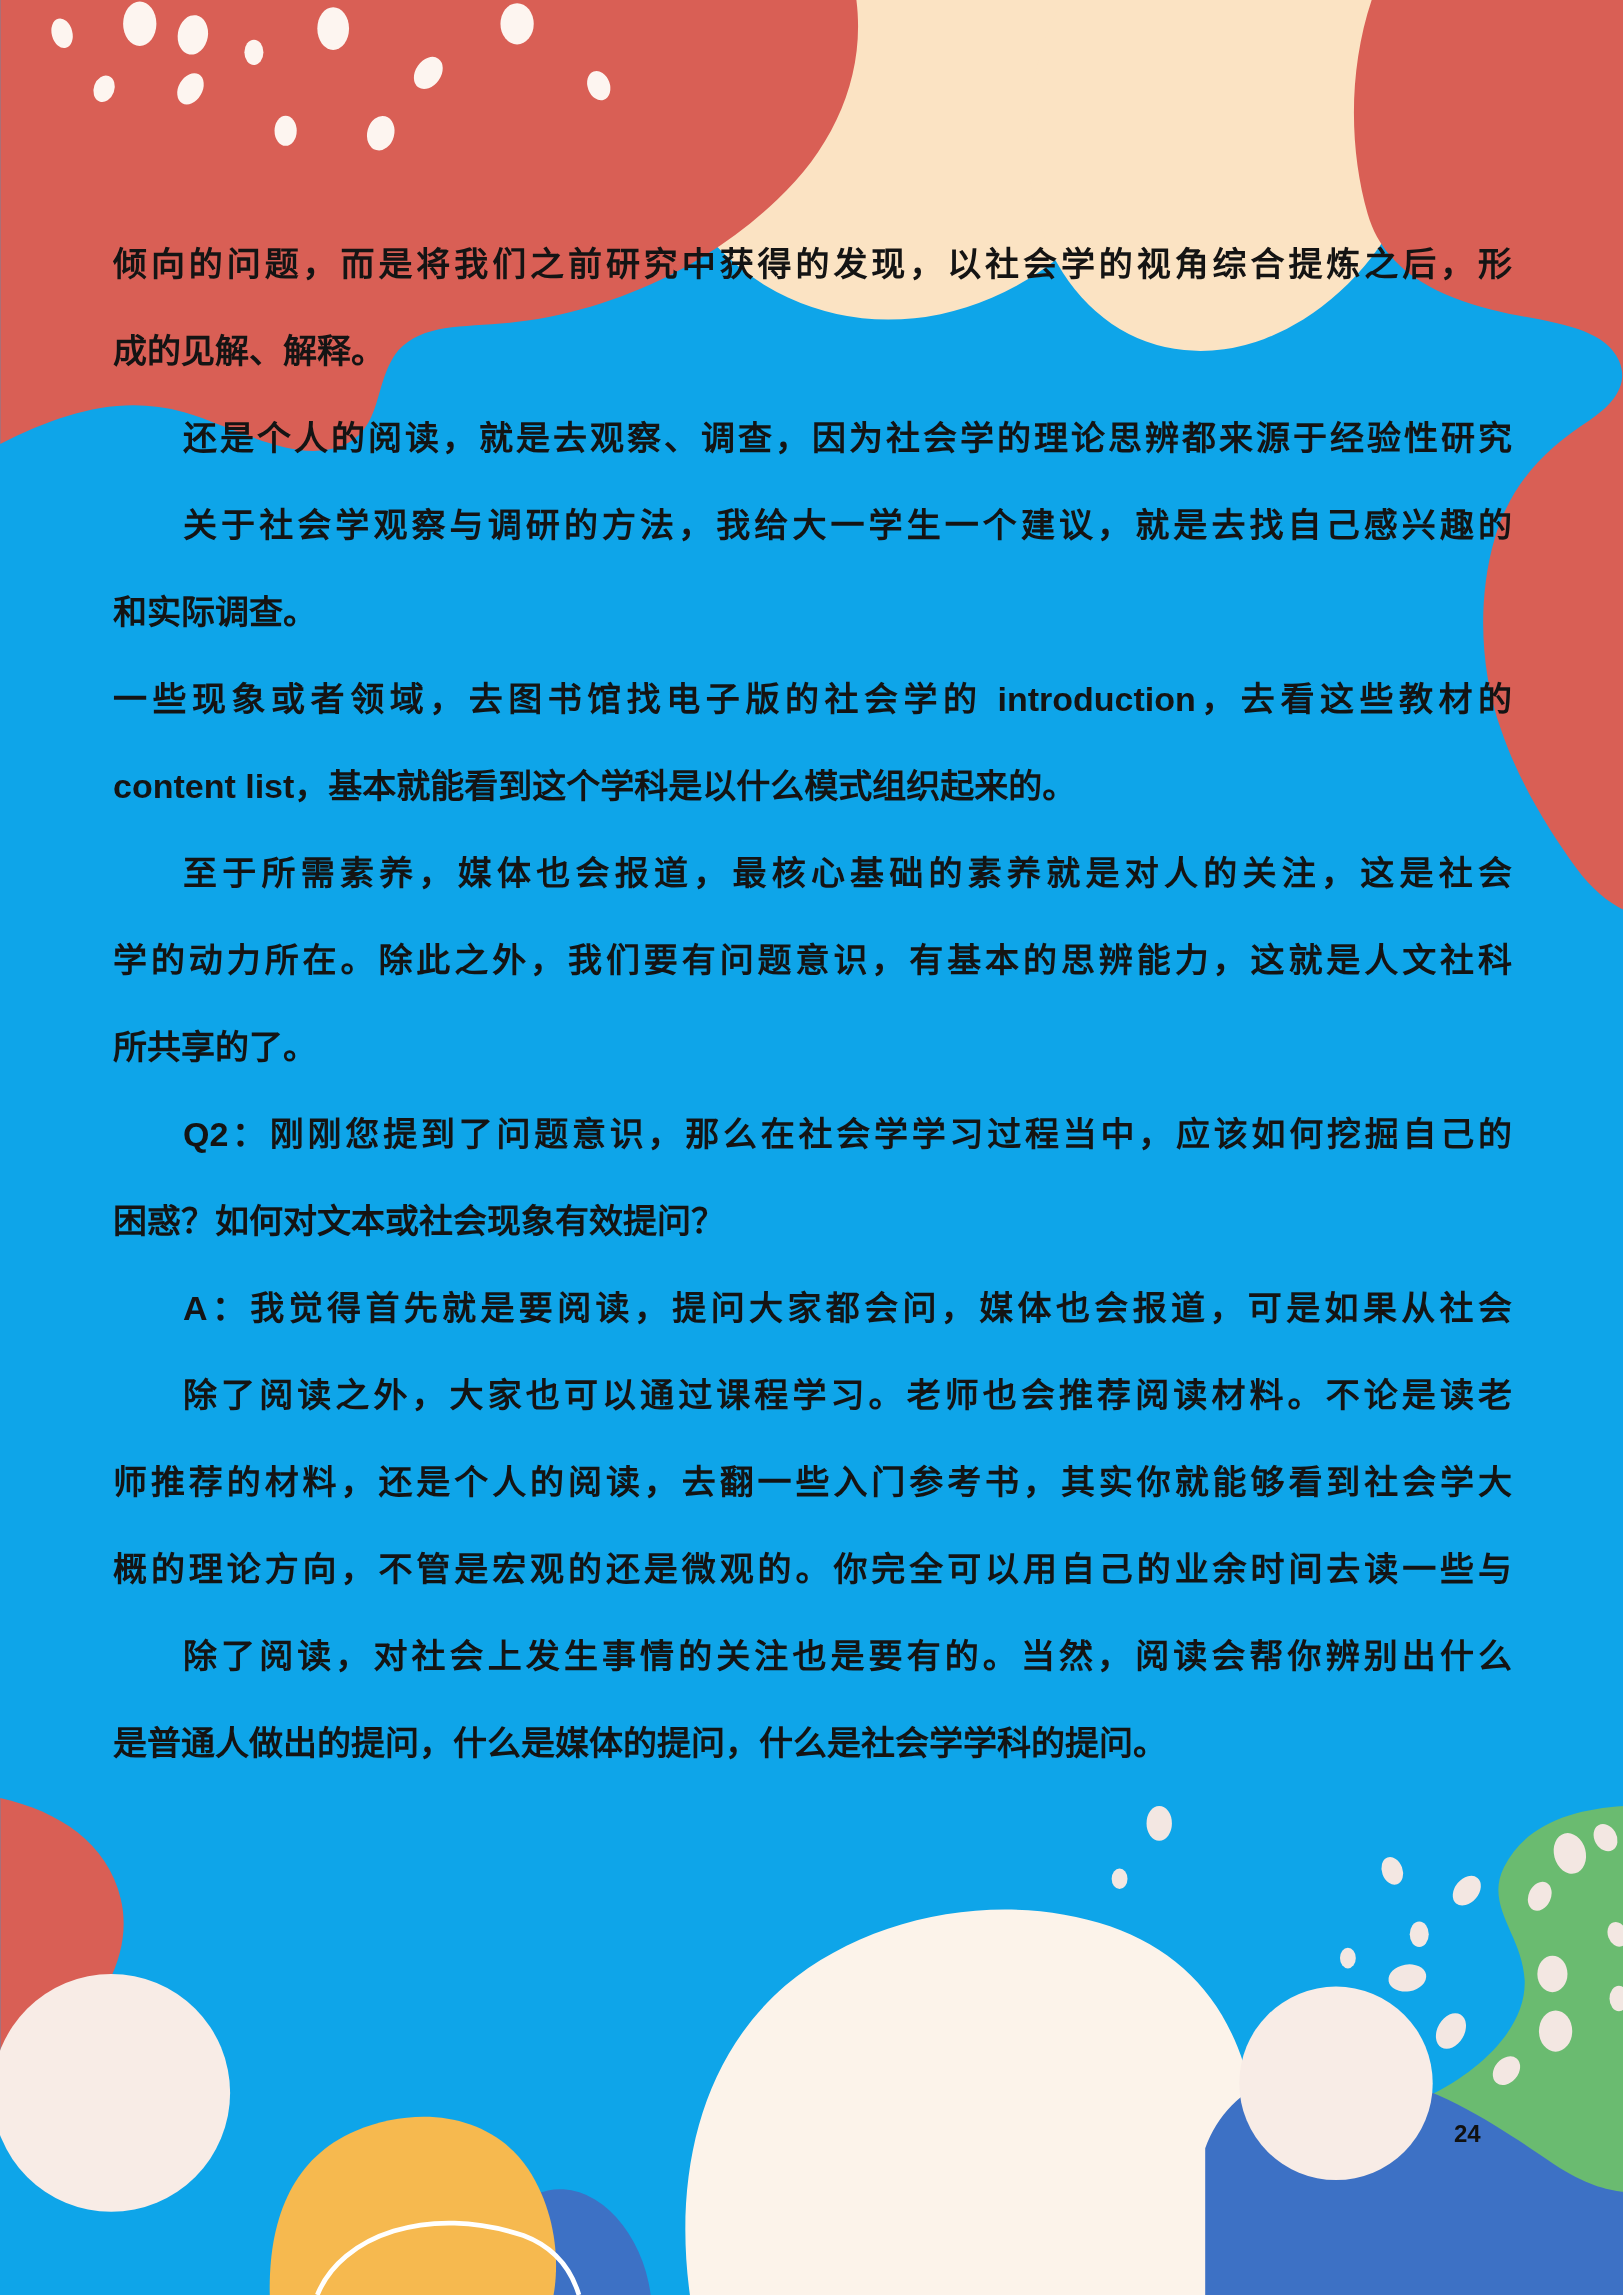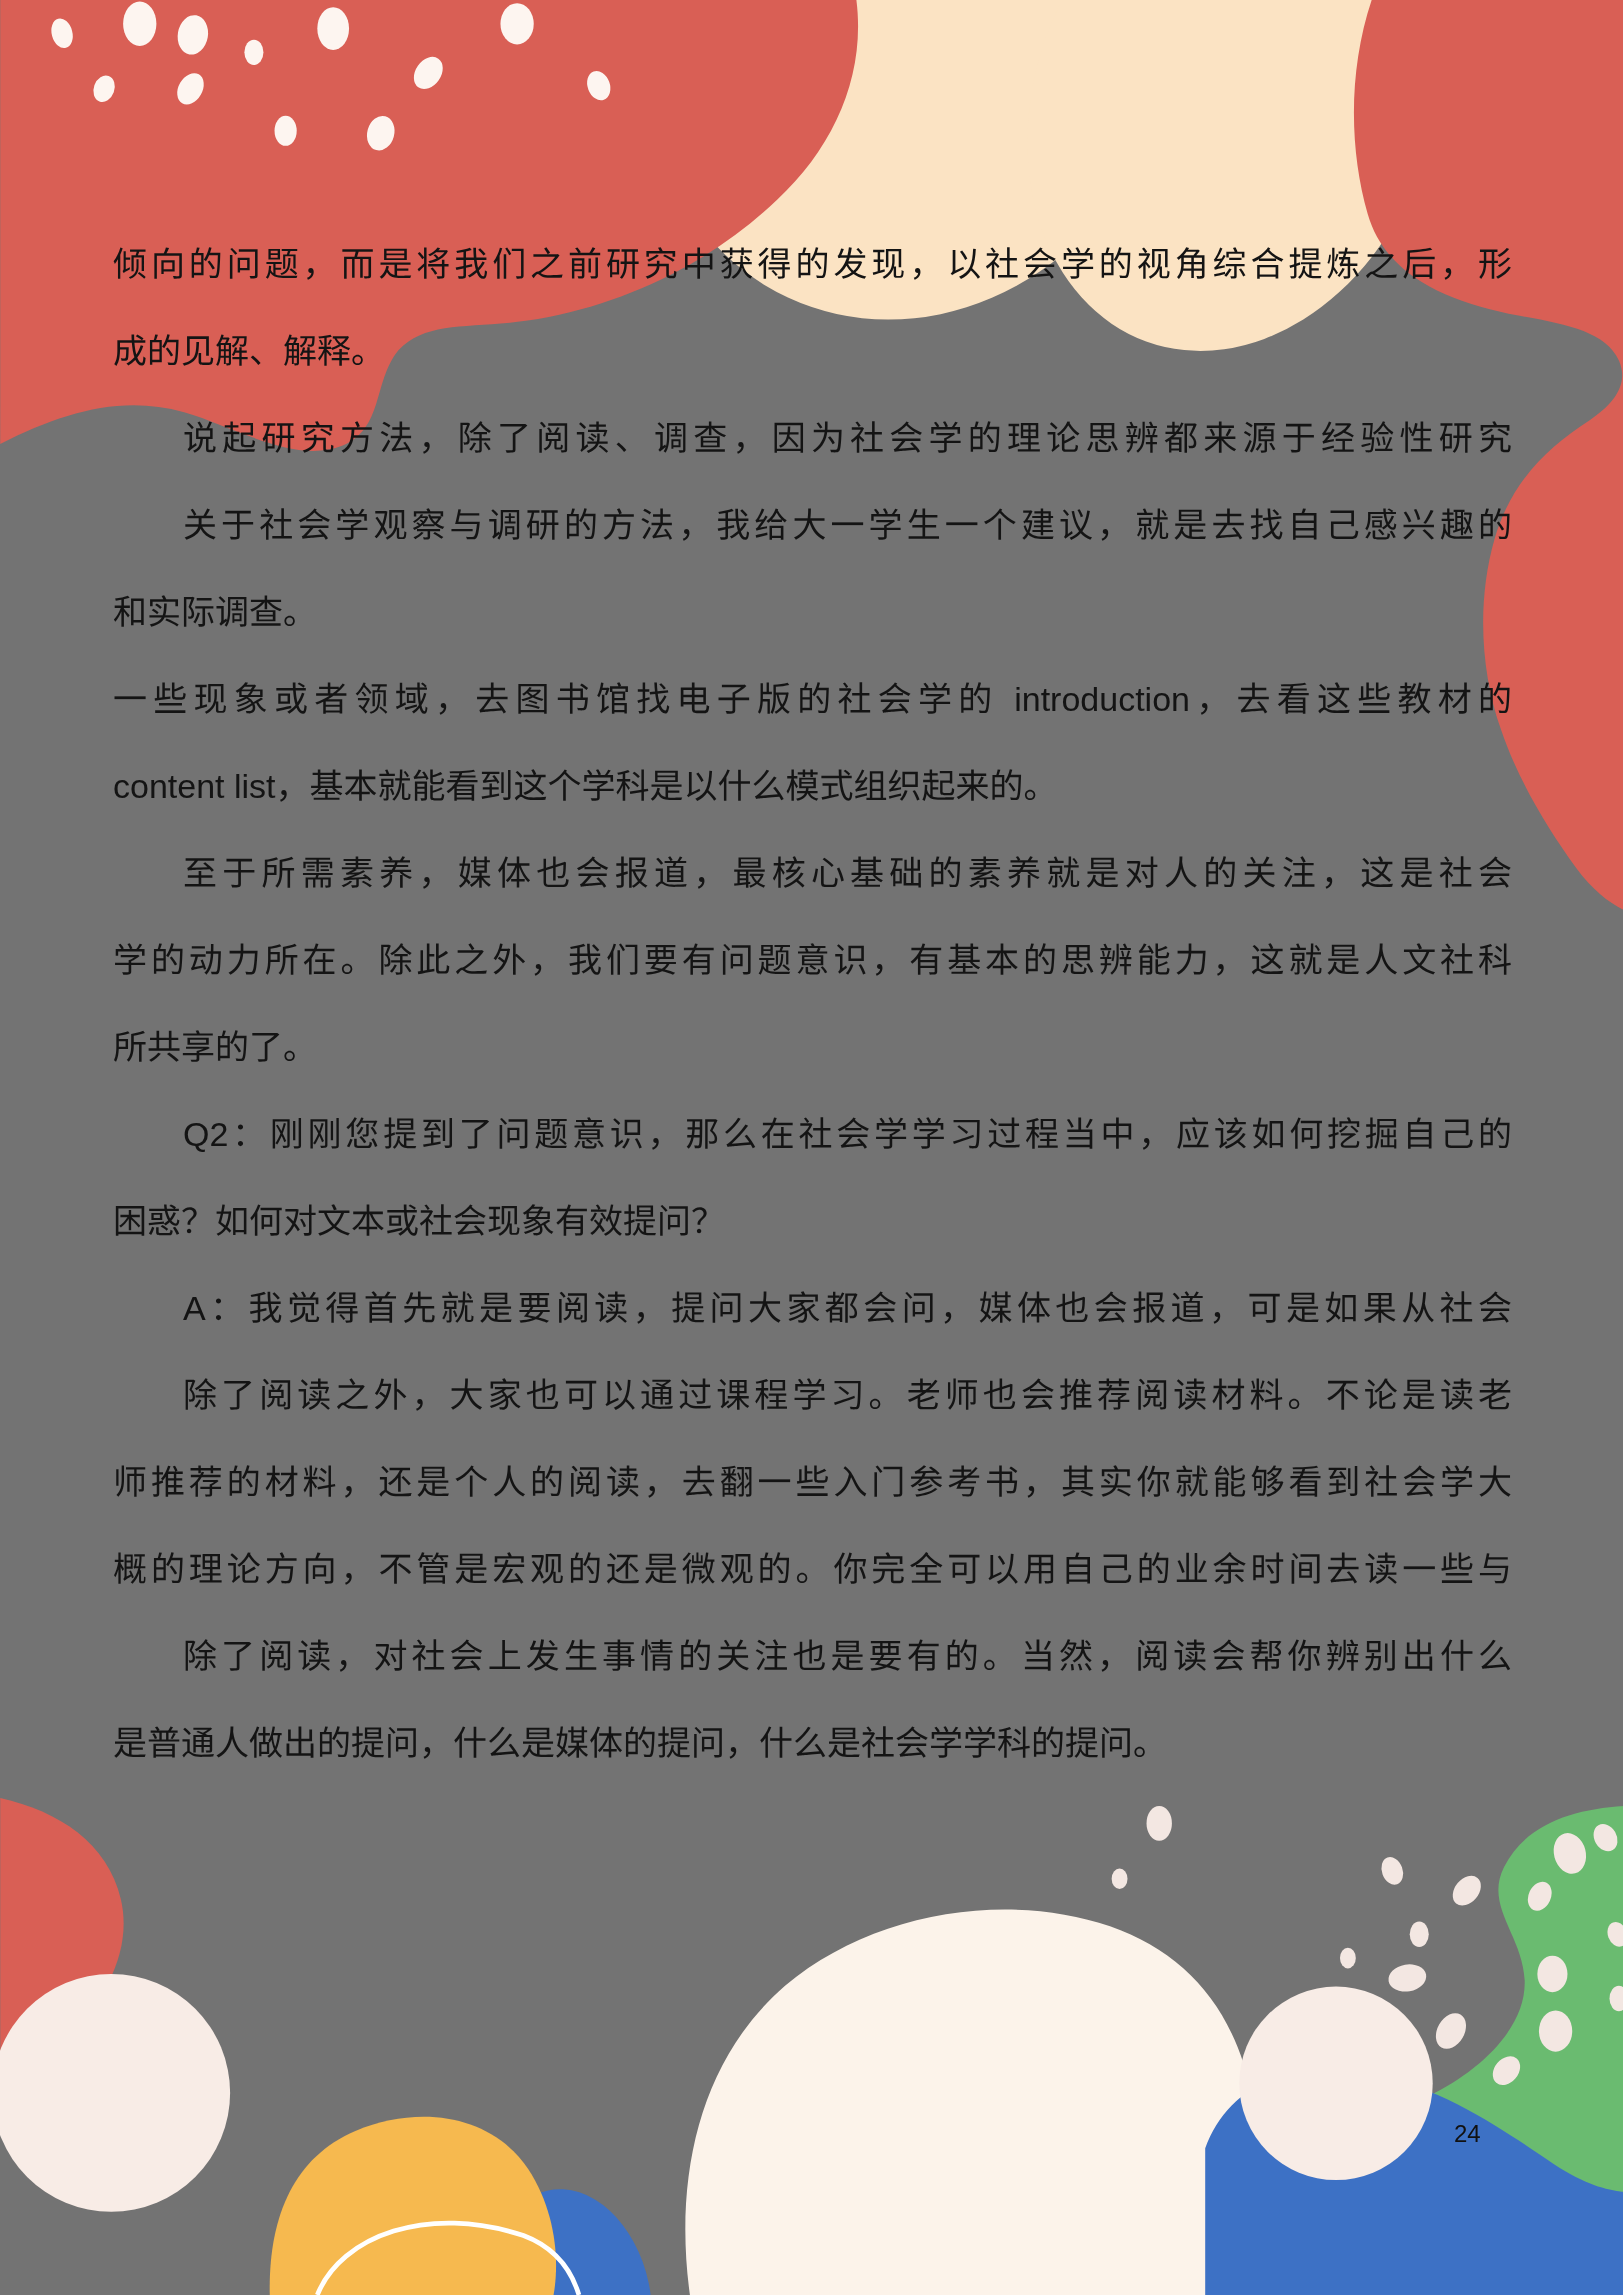--- a/index.html
+++ b/index.html
@@ -2,21 +2,21 @@
 <html lang="zh-CN" style="font-size:12.7px"><head>
 <meta charset="utf-8">
 <style>
   html,body{margin:0;padding:0;}
   body{
     width:1624px;height:2295px;
     background:#ffffff;
     font-family:"Liberation Sans","DejaVu Sans",sans-serif;
     position:relative;overflow:hidden;
   }
-  .page{position:absolute;inset:0;width:1624px;height:2295px;background:#737373;}
+  .page{position:absolute;inset:0;width:1624px;height:2295px;background:#0ea5e9;font-weight:bold;}
   svg.decor{position:absolute;left:0;top:0;width:1624px;height:2295px;pointer-events:none;}
   .body-text{
     position:absolute;left:113px;top:221px;width:1399px;
     color:#141414;font-size:34px;line-height:87px;
     z-index:2;
   }
   .line{text-align:justify;text-align-last:justify;height:87px;white-space:pre;}
   .line.last{text-align-last:left;}
   .line.indent{text-indent:70px;}
   .page-number{
@@ -129,21 +129,21 @@
       <ellipse cx="2040" cy="2440" rx="16" ry="12" transform="rotate(70 2040 2440)"></ellipse>
       <ellipse cx="2042" cy="2521" rx="12" ry="16"></ellipse>
       <ellipse cx="1900" cy="2612" rx="15" ry="20" transform="rotate(40 1900 2612)"></ellipse>
       <ellipse cx="1700" cy="2470" rx="10" ry="13"></ellipse>
     </g>
   </svg>
 
   <div class="body-text">
       <div class="line">倾向的问题，而是将我们之前研究中获得的发现，以社会学的视角综合提炼之后，形</div>
       <div class="line last">成的见解、解释。</div>
-      <div class="line indent">说起研究方法，除了阅读、调查，因为社会学的理论思辨都来源于经验性研究</div>
+      <div class="line indent">还是个人的阅读，就是去观察、调查，因为社会学的理论思辨都来源于经验性研究</div>
       <div class="line indent">关于社会学观察与调研的方法，我给大一学生一个建议，就是去找自己感兴趣的</div>
       <div class="line last">和实际调查。</div>
       <div class="line">一些现象或者领域，去图书馆找电子版的社会学的 introduction，去看这些教材的</div>
       <div class="line last">content list，基本就能看到这个学科是以什么模式组织起来的。</div>
       <div class="line indent">至于所需素养，媒体也会报道，最核心基础的素养就是对人的关注，这是社会</div>
       <div class="line">学的动力所在。除此之外，我们要有问题意识，有基本的思辨能力，这就是人文社科</div>
       <div class="line last">所共享的了。</div>
       <div class="line indent">Q2：刚刚您提到了问题意识，那么在社会学学习过程当中，应该如何挖掘自己的</div>
       <div class="line last">困惑？如何对文本或社会现象有效提问？</div>
       <div class="line indent">A：我觉得首先就是要阅读，提问大家都会问，媒体也会报道，可是如果从社会</div>

